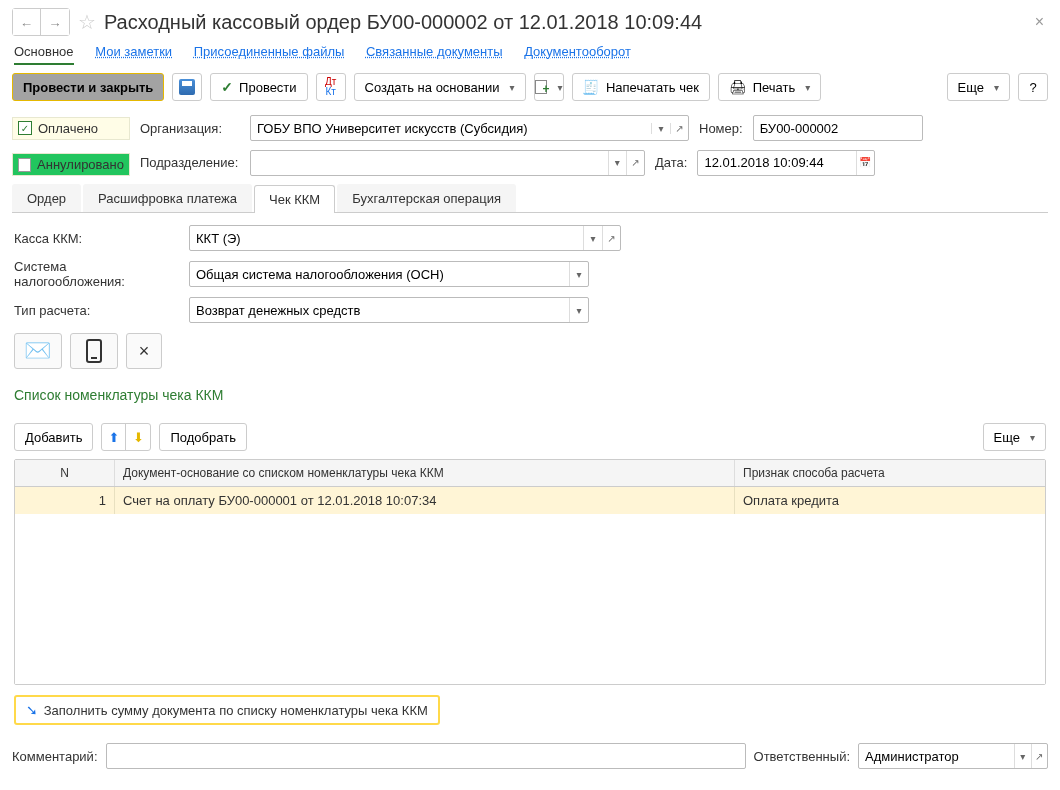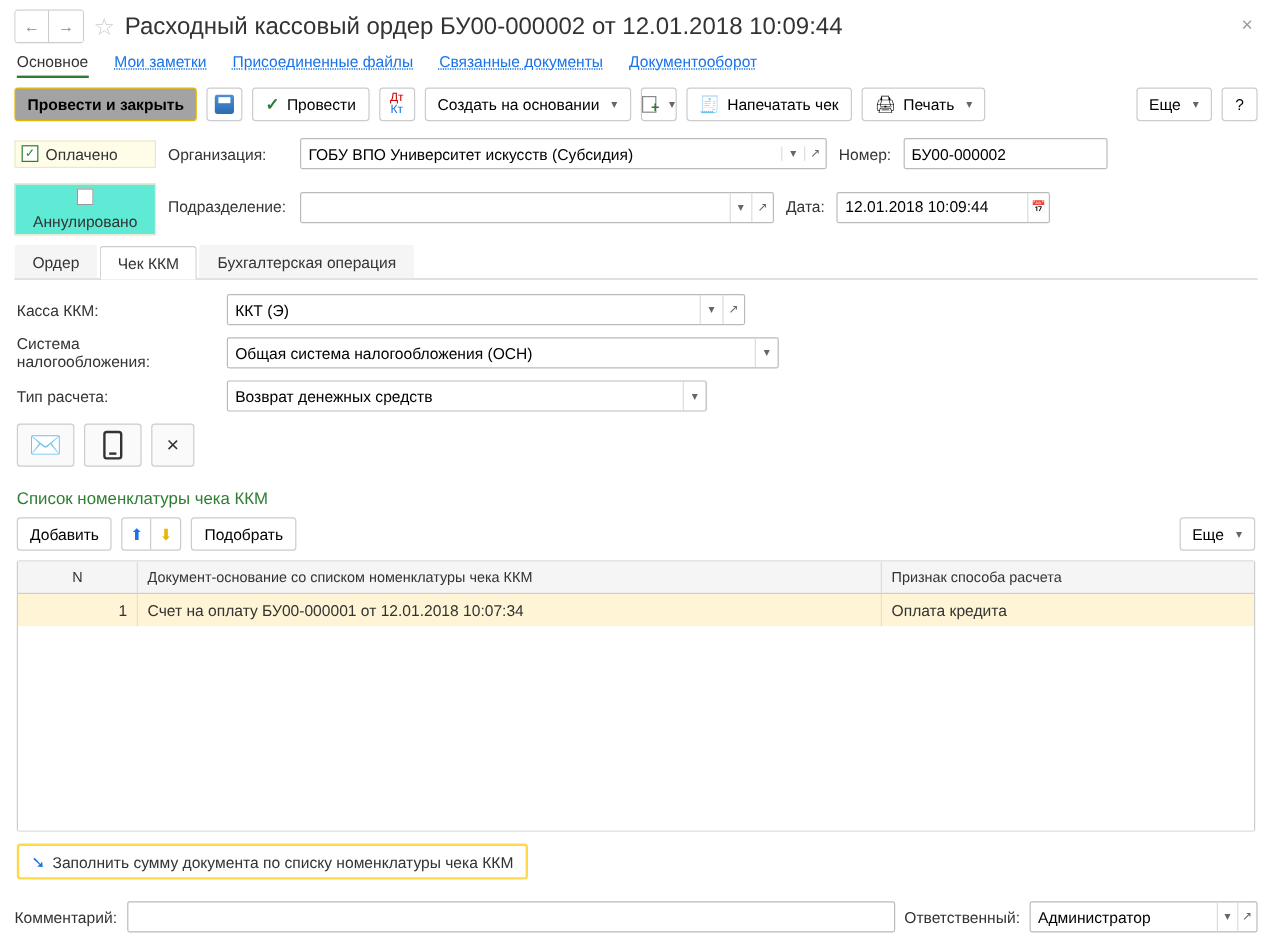--- a/index.html
+++ b/index.html
@@ -23,38 +23,38 @@
 .btn { background: #fff; border: 1px solid #ccc; border-radius: 3px; padding: 5px 10px; font-size: 13px; cursor: pointer; display: flex; align-items: center; gap: 6px; height: 28px; }
 .btn-primary { background: #a3a3a3; border-color: #e5b800; font-weight: bold; }
 .btn-icon { width: 30px; padding: 0; justify-content: center; }
 .dropdown-arrow::after { content: "▾"; margin-left: 4px; color: #666; font-size: 10px; }
 .spacer { flex: 1; }
 
 .form-row { display: flex; align-items: center; margin-bottom: 8px; gap: 10px; }
 .status-block { width: 118px; }
 .status-item { display: flex; align-items: center; gap: 6px; padding: 3px 5px; border: 1px solid #e8e8d0; }
 .status-paid { background: #fffde7; }
-.status-cancelled { background: #5eead4; margin-top: 4px; flex-direction: column; }
+.status-cancelled { background: #22c55e; margin-top: 4px; }
 .chk { width: 14px; height: 14px; border: 1px solid #999; display: flex; align-items: center; justify-content: center; font-size: 10px; background: #fff; }
 .chk.checked { color: #2e7d32; border-color: #2e7d32; }
 
 .field-label { min-width: 100px; }
 .input-combo { display: flex; border: 1px solid #bbb; border-radius: 2px; background: #fff; height: 26px; }
 .input-combo input { border: none; outline: none; padding: 0 6px; width: 100%; font-size: 13px; background: transparent; }
 .input-combo .cbtn { width: 20px; border-left: 1px solid #ddd; display: flex; align-items: center; justify-content: center; color: #666; cursor: pointer; font-size: 10px; }
 
 .tabs { display: flex; border-bottom: 1px solid #ccc; margin-bottom: 12px; margin-top: 6px; }
 .tab { padding: 6px 14px; border: 1px solid transparent; border-bottom: none; cursor: pointer; background: #f5f5f5; margin-right: 2px; border-radius: 3px 3px 0 0; }
 .tab.active { background: #fff; border-color: #ccc; position: relative; top: 1px; }
 
 .tab-content { padding: 0 2px; }
 .act-btns { display: flex; gap: 8px; margin: 10px 0 18px; }
 .act-btn { width: 48px; height: 36px; border: 1px solid #ccc; border-radius: 3px; background: #fafafa; display: flex; align-items: center; justify-content: center; cursor: pointer; font-size: 18px; }
 
-.section-title { color: #2e7d32; font-size: 14px; margin-bottom: 8px; }
+.section-title { color: #2e7d32; font-size: 14px; margin-bottom: 20px; }
 .table-toolbar { display: flex; gap: 8px; margin-bottom: 8px; }
 .arrow-btns { display: flex; border: 1px solid #ccc; border-radius: 3px; }
 .arrow-btn { width: 24px; height: 26px; display: flex; align-items: center; justify-content: center; cursor: pointer; }
 .arrow-btn:first-child { border-right: 1px solid #ccc; color: #1a73e8; }
 .arrow-btn:last-child { color: #e5b800; }
 
 .grid { border: 1px solid #ccc; border-radius: 2px; }
 .grid-head { display: flex; background: #f5f5f5; border-bottom: 1px solid #ccc; }
 .grid-head > div { padding: 6px 8px; border-right: 1px solid #ddd; font-size: 12px; }
 .grid-head > div:last-child { border-right: none; }
@@ -172,36 +172,37 @@
   </div>
   <span>Дата:</span>
   <div class="input-combo" style="width: 178px;">
     <input value="12.01.2018 10:09:44" style="">
     <span class="cbtn icon-cal">📅</span>
   </div>
 </div>
 
 <div class="tabs">
   <div class="tab">Ордер</div>
+  <div class="tab">Расшифровка платежа</div>
   <div class="tab active">Чек ККМ</div>
   <div class="tab">Бухгалтерская операция</div>
 </div>
 
 <div class="tab-content">
   <div class="form-row">
     <span style="width: 165px;">Касса ККМ:</span>
     <div class="input-combo" style="width: 432px;">
       <input value="ККТ (Э)" style="">
       <span class="cbtn">▾</span>
       <span class="cbtn icon-open">↗</span>
     </div>
   </div>
   <div class="form-row">
     <span style="width: 165px;">Система налогообложения:</span>
-    <div class="input-combo" style="width: 460px;">
+    <div class="input-combo" style="width: 400px;">
       <input value="Общая система налогообложения (ОСН)" style="">
       <span class="cbtn">▾</span>
     </div>
   </div>
   <div class="form-row">
     <span style="width: 165px;">Тип расчета:</span>
     <div class="input-combo" style="width: 400px;">
       <input value="Возврат денежных средств" style="">
       <span class="cbtn">▾</span>
     </div>

